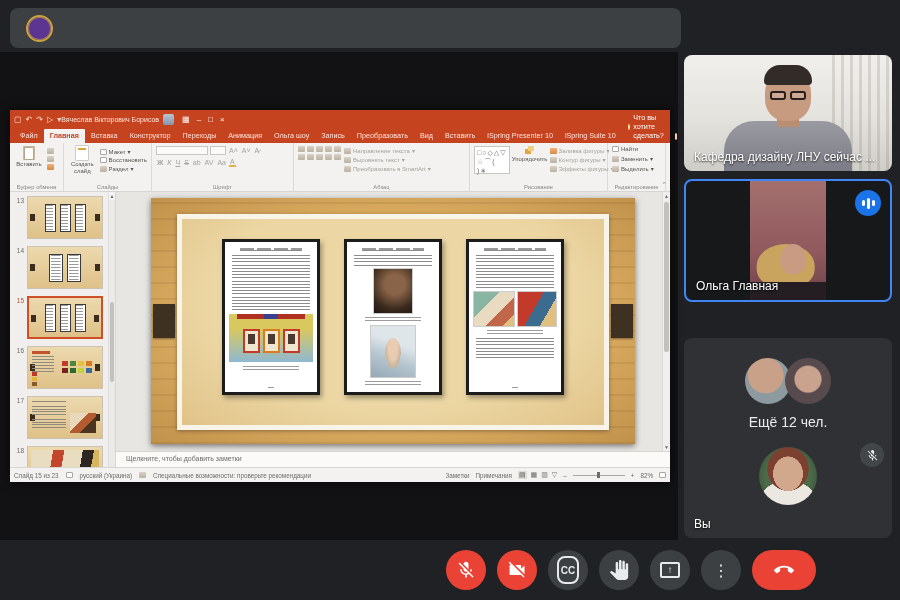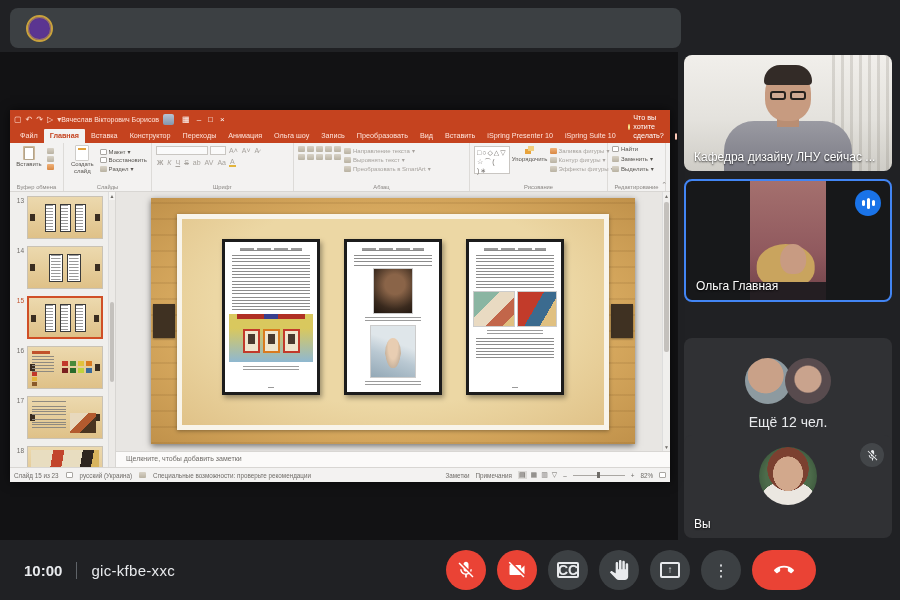--- a/index.html
+++ b/index.html
@@ -180,21 +180,21 @@
   .footer { position:absolute; left:0; bottom:0; width:900px; height:60px; background:#202124; }
   .meet-info { position:absolute; left:24px; top:0; height:60px; display:flex; align-items:center; gap:14px; color:#e8eaed; font-size:15px; font-weight:700; }
   .meet-info .sep { width:1px; height:17px; background:#5f6368; }
   .meet-info .code { font-weight:400; letter-spacing:.3px; }
   .controls { position:absolute; left:446px; top:50%; transform:translateY(-50%); display:flex; align-items:center; gap:11px; }
   .cbtn { width:40px; height:40px; border-radius:50%; background:#3c4043; display:flex; align-items:center; justify-content:center; border:none; }
   .cbtn.red { background:#ea4335; }
   .cbtn.hang { width:64px; border-radius:20px; }
   .cbtn svg { width:20px; height:20px; fill:#e8eaed; }
   .cbtn.red svg { fill:#fff; }
-  .cc-box { width:22px; height:16px; border:2px solid #e8eaed; border-radius:2px; color:#e8eaed; font-size:14px; font-weight:700; display:flex; align-items:center; justify-content:center; }
+  .cc-box { width:22px; height:28px; border:2px solid #e8eaed; border-radius:8px; color:#e8eaed; font-size:10px; font-weight:700; display:flex; align-items:center; justify-content:center; }
   .present-box { width:20px; height:16px; border:2px solid #e8eaed; border-radius:2px; color:#e8eaed; font-size:10px; font-weight:700; display:flex; align-items:center; justify-content:center; line-height:1; }
   .dots { color:#e8eaed; font-size:16px; letter-spacing:0; }
 </style>
 </head>
 <body>
 
 <div class="share-region"></div>
 
 <div class="banner">
   <div class="banner-logo"></div>
@@ -545,25 +545,20 @@
   <div class="you-av"></div>
   <div class="mute-chip">
     <svg viewBox="0 0 24 24" width="13" height="13" fill="#e8eaed">
         <path d="M19 11h-1.7c0 .74-.16 1.43-.43 2.05l1.23 1.23c.56-.98.9-2.09.9-3.28zm-4.02.17c0-.06.02-.11.02-.17V5c0-1.66-1.34-3-3-3S9 3.34 9 5v.18l5.98 5.99zM4.27 3L3 4.27l6.01 6.01V11c0 1.66 1.33 3 2.99 3 .22 0 .44-.03.65-.08l1.66 1.66c-.71.33-1.5.52-2.31.52-2.76 0-5.3-2.1-5.3-5.1H5c0 3.41 2.72 6.23 6 6.72V21h2v-3.28c.91-.13 1.77-.45 2.54-.9L19.73 21 21 19.73 4.27 3z"></path>
       </svg>
   </div>
   <div class="tile-label">Вы</div>
 </div>
 
 <div class="footer">
-  <div class="meet-info">
-    <span>10:00</span>
-    <span class="sep"></span>
-    <span class="code">gic-kfbe-xxc</span>
-  </div>
   <div class="controls">
     <button class="cbtn red">
       <svg viewBox="0 0 24 24">
           <path d="M19 11h-1.7c0 .74-.16 1.43-.43 2.05l1.23 1.23c.56-.98.9-2.09.9-3.28zm-4.02.17c0-.06.02-.11.02-.17V5c0-1.66-1.34-3-3-3S9 3.34 9 5v.18l5.98 5.99zM4.27 3L3 4.27l6.01 6.01V11c0 1.66 1.33 3 2.99 3 .22 0 .44-.03.65-.08l1.66 1.66c-.71.33-1.5.52-2.31.52-2.76 0-5.3-2.1-5.3-5.1H5c0 3.41 2.72 6.23 6 6.72V21h2v-3.28c.91-.13 1.77-.45 2.54-.9L19.73 21 21 19.73 4.27 3z"></path>
         </svg>
     </button>
     <button class="cbtn red">
       <svg viewBox="0 0 24 24">
           <path d="M21 6.5l-4 4V7c0-.55-.45-1-1-1H9.82L21 17.18V6.5zM3.27 2L2 3.27 4.73 6H4c-.55 0-1 .45-1 1v10c0 .55.45 1 1 1h12c.21 0 .39-.08.54-.18L19.73 21 21 19.73 3.27 2z"></path>
         </svg>

